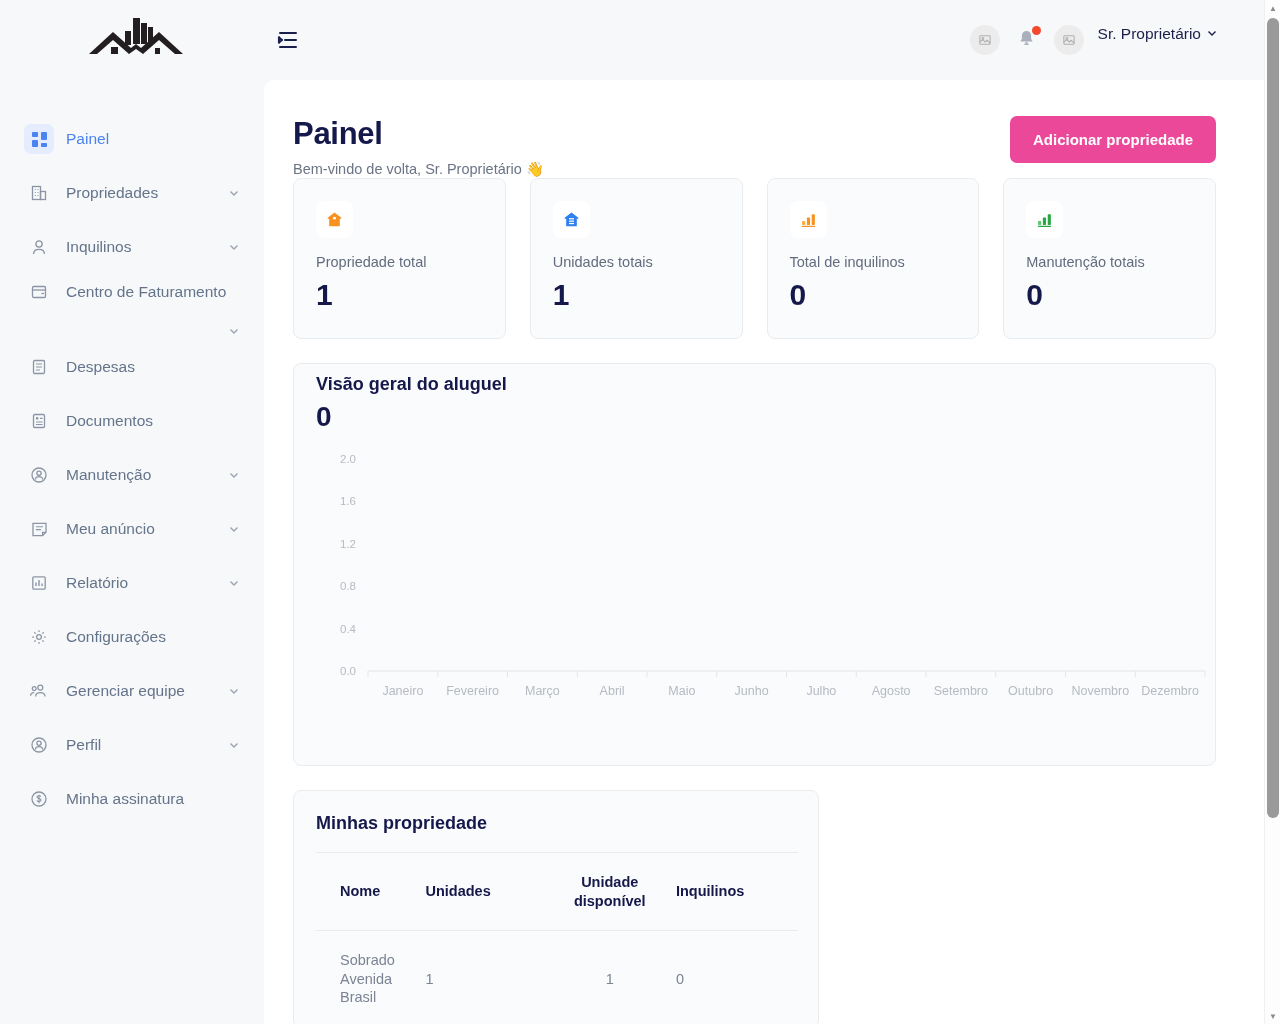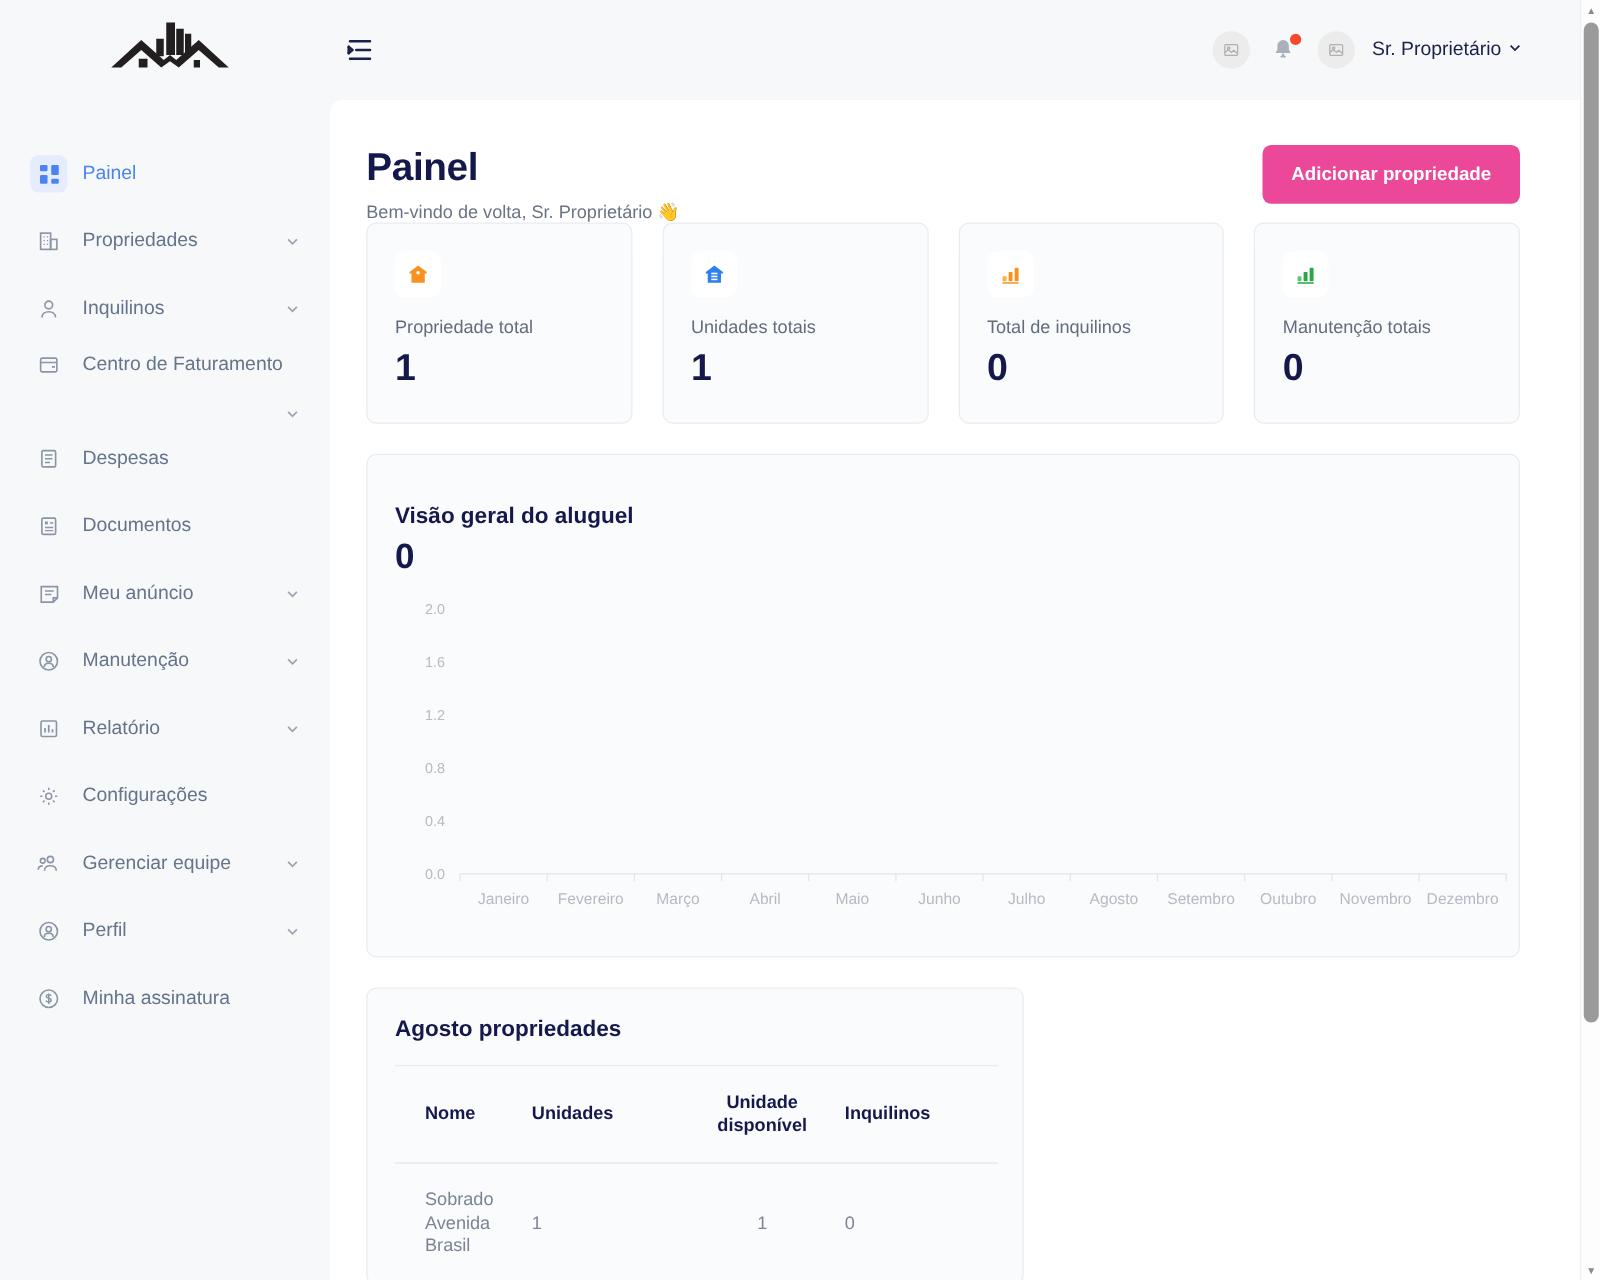--- a/index.html
+++ b/index.html
@@ -96,21 +96,21 @@
   .collapse-btn {
     margin-left: 4px;
     width: 40px; height: 40px;
     display: flex; align-items: center; justify-content: center;
     cursor: pointer;
     color: #1b1f4b;
   }
   .topbar-right {
     margin-left: auto;
     display: flex;
-    align-items: center;
+    align-items: flex-start;
     gap: 14px;
   }
   .img-ph {
     width: 30px; height: 30px;
     border-radius: 50%;
     background: #ececec;
     display: flex; align-items: center; justify-content: center;
     color: #b5b5b5;
   }
   .bell {
@@ -205,21 +205,21 @@
     color: #15184a;
     font-weight: 700;
   }
 
   
   .chart-card {
     margin-top: 24px;
     background: #fafbfc;
     border: 1px solid #e9ecef;
     border-radius: 8px;
-    padding: 38px 0 24px 22px;
+    padding: 10px 0 24px 22px;
     height: 403px;
   }
   .chart-title {
     font-size: 18px;
     color: #15184a;
     font-weight: 700;
   }
   .chart-total {
     margin-top: 6px;
     font-size: 28px;
@@ -403,43 +403,43 @@
               <rect x="6" y="5.2" width="2.3" height="2.3" fill="currentColor" stroke="none"></rect>
               <path d="M10 6.4h2.6M6 10h6.6M6 12.5h6.6" stroke-width="1.1"></path>
             </svg>
         </span>
         <span class="nv-label">Documentos</span>
       </div>
 
 
       <div class="nav-item">
         <span class="nv-icon">
+          <svg width="18" height="18" viewBox="0 0 18 18" fill="none" stroke="currentColor" stroke-width="1.3">
+              <circle cx="9" cy="9" r="7"></circle>
+              <circle cx="9" cy="7.3" r="2.1"></circle>
+              <path d="M5.4 13.6c0-1.9 1.6-3 3.6-3s3.6 1.1 3.6 3"></path>
+            </svg>
+        </span>
+        <span class="nv-label">Manutenção</span>
+        <span class="chev">
+          <svg width="12" height="12" viewBox="0 0 12 12" fill="none" stroke="currentColor" stroke-width="1.4">
+              <path d="M2.5 4.5 L6 8 L9.5 4.5"></path>
+            </svg>
+        </span>
+      </div>
+
+      <div class="nav-item">
+        <span class="nv-icon">
           <svg width="19" height="19" viewBox="0 0 19 19" fill="none" stroke="currentColor" stroke-width="1.3">
               <path d="M3 3.3h13v9l-3.4 3.4H3z"></path>
               <path d="M16 12.3h-3.4v3.4"></path>
               <path d="M6 6.8h7M6 9.6h5" stroke-width="1.1"></path>
             </svg>
         </span>
         <span class="nv-label">Meu anúncio</span>
-        <span class="chev">
-          <svg width="12" height="12" viewBox="0 0 12 12" fill="none" stroke="currentColor" stroke-width="1.4">
-              <path d="M2.5 4.5 L6 8 L9.5 4.5"></path>
-            </svg>
-        </span>
-      </div>
-
-      <div class="nav-item">
-        <span class="nv-icon">
-          <svg width="18" height="18" viewBox="0 0 18 18" fill="none" stroke="currentColor" stroke-width="1.3">
-              <circle cx="9" cy="9" r="7"></circle>
-              <circle cx="9" cy="7.3" r="2.1"></circle>
-              <path d="M5.4 13.6c0-1.9 1.6-3 3.6-3s3.6 1.1 3.6 3"></path>
-            </svg>
-        </span>
-        <span class="nv-label">Manutenção</span>
         <span class="chev">
           <svg width="12" height="12" viewBox="0 0 12 12" fill="none" stroke="currentColor" stroke-width="1.4">
               <path d="M2.5 4.5 L6 8 L9.5 4.5"></path>
             </svg>
         </span>
       </div>
 
       <div class="nav-item">
         <span class="nv-icon">
           <svg width="18" height="18" viewBox="0 0 18 18" fill="none" stroke="currentColor" stroke-width="1.3">
@@ -657,21 +657,21 @@
               <line x1="749.5" y1="220" x2="749.5" y2="226" stroke="#e3e5ea" stroke-width="1"></line>
               <text x="784.375" y="244" text-anchor="middle" font-size="12.5" fill="#b6bac2" font-family="&quot;Liberation Sans&quot;, sans-serif">Novembro</text>
               <line x1="819.25" y1="220" x2="819.25" y2="226" stroke="#e3e5ea" stroke-width="1"></line>
               <text x="854.125" y="244" text-anchor="middle" font-size="12.5" fill="#b6bac2" font-family="&quot;Liberation Sans&quot;, sans-serif">Dezembro</text>
               <line x1="889" y1="220" x2="889" y2="226" stroke="#e3e5ea" stroke-width="1"></line>
             </svg>
         </div>
       </section>
 
       <section class="props-card">
-        <h2 class="props-title">Agosto propriedades</h2>
+        <h2 class="props-title">Minhas propriedade</h2>
         <table class="props">
           <thead>
             <tr>
               <th>Nome</th>
               <th>Unidades</th>
               <th>Unidade disponível</th>
               <th>Inquilinos</th>
             </tr>
           </thead>
           <tbody>

